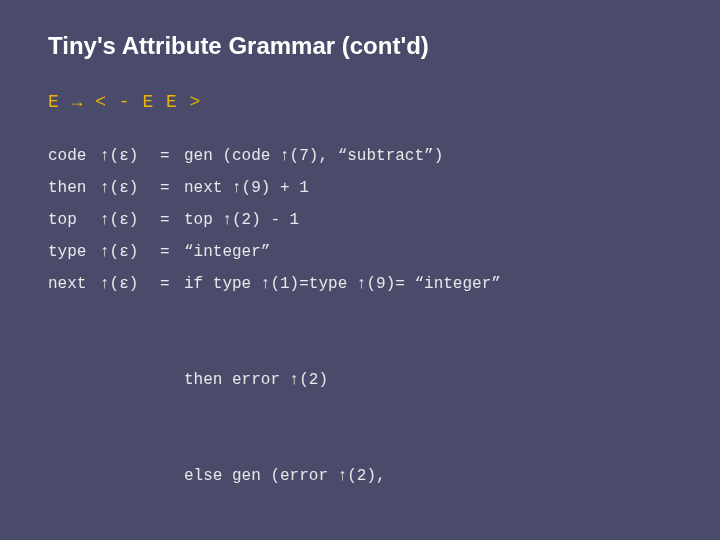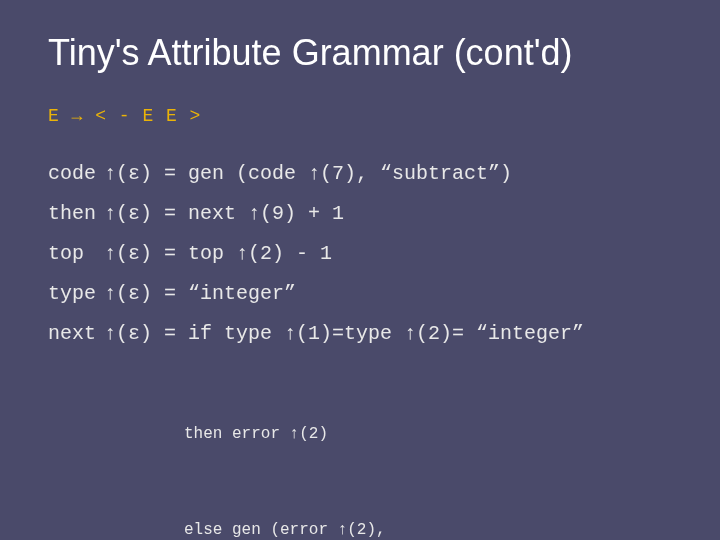--- a/index.html
+++ b/index.html
@@ -16,22 +16,22 @@
     .slide {
       width: 720px;
       height: 540px;
       padding: 32px 48px;
       display: flex;
       flex-direction: column;
     }
 
     .title {
       font-family: Arial, Helvetica, sans-serif;
-      font-size: 36px;
-      font-weight: normal;
+      font-size: 24px;
+      font-weight: bold;
       color: #ffffff;
       margin-bottom: 32px;
     }
 
     .grammar-rule {
       font-size: 18px;
       color: #eab308;
       margin-bottom: 28px;
       letter-spacing: 1px;
     }
@@ -39,21 +39,21 @@
     .content {
       display: flex;
       flex-direction: column;
       gap: 0;
     }
 
     .attr-table {
       display: grid;
       grid-template-columns: auto auto auto 1fr;
       gap: 0;
-      font-size: 20px;
+      font-size: 16px;
       line-height: 2;
       color: #e8e8e8;
     }
 
     .col-name {
       padding-right: 8px;
       min-width: 52px;
     }
 
     .col-arrow {
@@ -105,21 +105,21 @@
       <div class="col-expr">top ↑(2) - 1</div>
 
       <div class="col-name">type</div>
       <div class="col-arrow">↑(ε)</div>
       <div class="col-eq">=</div>
       <div class="col-expr">“integer”</div>
 
       <div class="col-name">next</div>
       <div class="col-arrow">↑(ε)</div>
       <div class="col-eq">=</div>
-      <div class="col-expr">if type ↑(1)=type ↑(2)= “integer”</div>
+      <div class="col-expr">if type ↑(1)=type ↑(9)= “integer”</div>
 
     </div>
 
     <div class="continuation">
       <div>then error ↑(2)</div>
       <div>else gen (error ↑(2),</div>
       
     </div>
   </div>
 </div>

